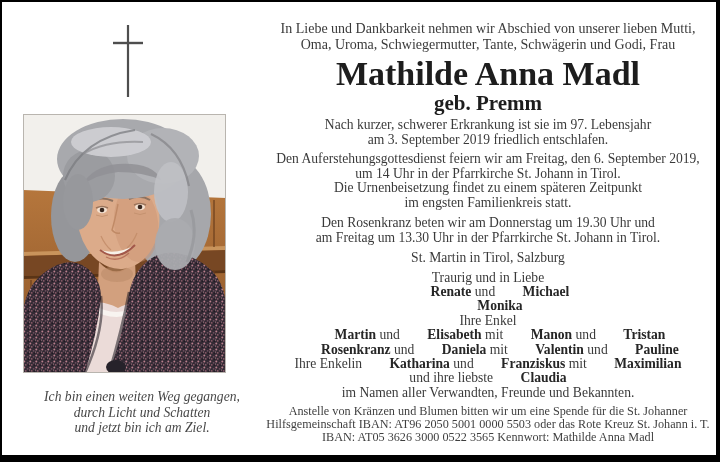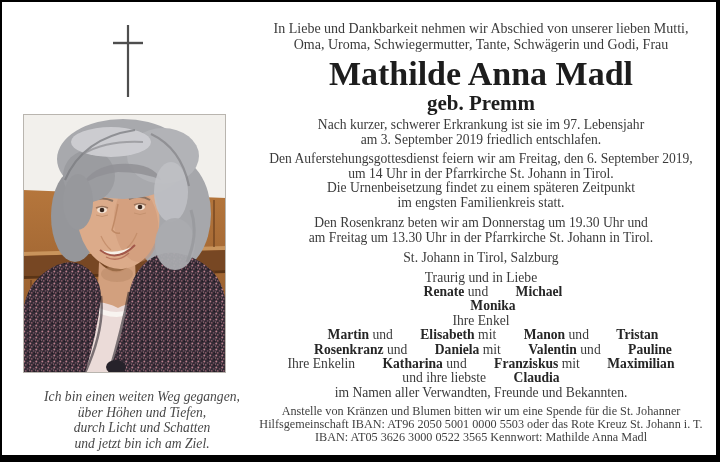--- a/index.html
+++ b/index.html
@@ -18,21 +18,21 @@
   .cross{position:absolute;left:109px;top:21px;}
   .photo{position:absolute;left:21px;top:112px;width:203px;height:259px;}
   .photo svg{display:block;width:203px;height:259px;}
   .quote{
     position:absolute;left:20px;top:387px;width:240px;
     text-align:center;font-style:italic;
     font-size:13.6px;line-height:15.5px;color:#474747;
   }
   .quote div{white-space:nowrap;}
   
-  .main{position:absolute;left:246px;top:0;width:466px;text-align:center;}
+  .main{position:absolute;left:253px;top:0;width:466px;text-align:center;}
   .main div{white-space:nowrap;}
   .intro{margin-top:19px;font-size:14px;line-height:16px;color:#3a3a3a;}
   .name{margin-top:3px;font-size:34px;line-height:36px;font-weight:bold;color:#1d1d1d;}
   .maiden{margin-top:0;font-size:21px;line-height:22px;font-weight:bold;color:#1d1d1d;}
   .para{font-size:13.6px;line-height:14.5px;color:#3a3a3a;}
   .death{margin-top:4px;}
   .service{margin-top:5px;}
   .rosary{margin-top:6px;}
   .place{margin-top:6px;}
   .mourners{margin-top:5px;font-size:13.6px;line-height:14.4px;color:#3a3a3a;}
@@ -132,21 +132,20 @@
       <path d="M168,96 Q176,120 164,148" stroke="#97989c" stroke-width="3" fill="none" opacity="0.8"></path>
 
       <ellipse cx="93" cy="253" rx="10" ry="7" fill="#26222a"></ellipse>
 
       <rect x="0.5" y="0.5" width="202" height="258" fill="none" stroke="#b9b5af"></rect>
     </svg>
   </div>
 
   <div class="quote">
       <div>Ich bin einen weiten Weg gegangen,</div>
-      <div>über Höhen und Tiefen,</div>
       <div>durch Licht und Schatten</div>
       <div>und jetzt bin ich am Ziel.</div>
     </div>
 
   <div class="main">
     <div class="intro">
         <div>In Liebe und Dankbarkeit nehmen wir Abschied von unserer lieben Mutti,</div>
         <div>Oma, Uroma, Schwiegermutter, Tante, Schwägerin und Godi, Frau</div>
       </div>
     <div class="name">Mathilde Anna Madl</div>
@@ -158,21 +157,21 @@
     <div class="para service">
         <div>Den Auferstehungsgottesdienst feiern wir am Freitag, den 6. September 2019,</div>
         <div>um 14 Uhr in der Pfarrkirche St. Johann in Tirol.</div>
         <div>Die Urnenbeisetzung findet zu einem späteren Zeitpunkt</div>
         <div>im engsten Familienkreis statt.</div>
       </div>
     <div class="para rosary">
         <div>Den Rosenkranz beten wir am Donnerstag um 19.30 Uhr und</div>
         <div>am Freitag um 13.30 Uhr in der Pfarrkirche St. Johann in Tirol.</div>
       </div>
-    <div class="para place">St. Johann in Tirol, Salzburg</div>
+    <div class="para place">St. Martin in Tirol, Salzburg</div>
     <div class="mourners">
       <div>Traurig und in Liebe</div>
       <div>
           <div><span class="b">Renate</span><span> und </span><span class="b">Michael</span></div>
           <div><span class="b">Monika</span></div>
           <div><span>Ihre Enkel</span></div>
           <div><span class="b">Martin</span><span> und </span><span class="b">Elisabeth</span><span> mit </span><span class="b">Manon</span><span> und </span><span class="b">Tristan</span></div>
           <div><span class="b">Rosenkranz</span><span> und </span><span class="b">Daniela</span><span> mit </span><span class="b">Valentin</span><span> und </span><span class="b">Pauline</span></div>
           <div><span>Ihre Enkelin </span><span class="b">Katharina</span><span> und </span><span class="b">Franziskus</span><span> mit </span><span class="b">Maximilian</span></div>
           <div><span>und ihre liebste </span><span class="b">Claudia</span></div>

